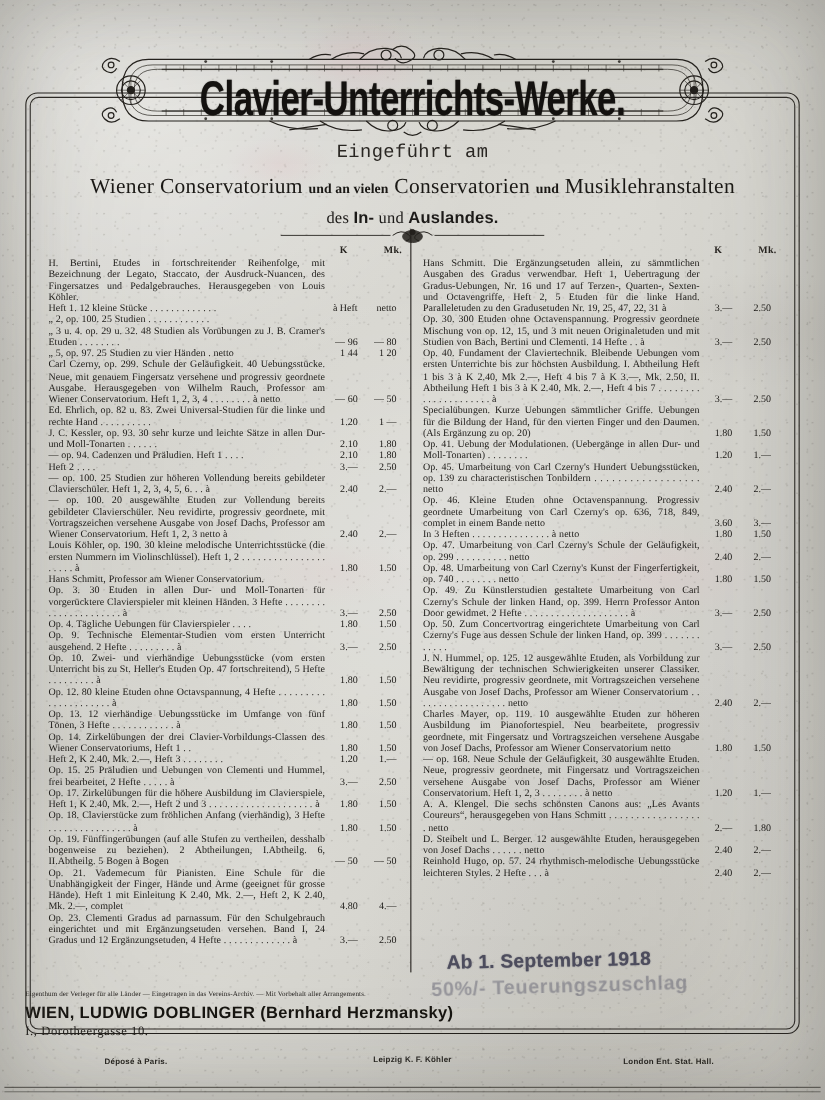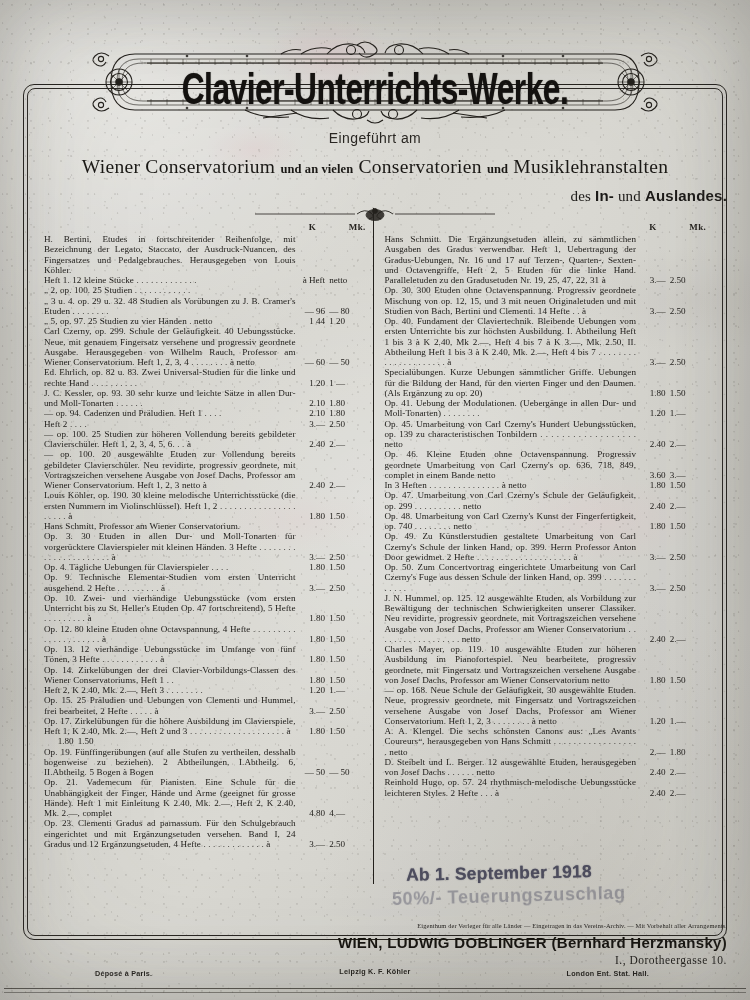--- a/index.html
+++ b/index.html
@@ -77,26 +77,26 @@
     font-weight:700;font-size:33px;letter-spacing:-0.5px;
     color:#13110f;
     transform:scaleY(1.34) scaleX(.96);
     transform-origin:center top;
     text-shadow:0 0 1px rgba(30,28,24,.55);
     white-space:nowrap;
   }
 
   
   #subhead{position:absolute;left:23px;width:704px;top:130px;text-align:center;}
-  .eingef{font-size:14px;letter-spacing:.4px;color:#2a2723;font-family:Liberation Sans, sans-serif;}
+  .eingef{font-size:17px;letter-spacing:.4px;color:#2a2723;font-family:Liberation Mono, monospace;}
   .institutions{
     margin-top:10px;font-size:19.5px;color:#1a1815;letter-spacing:.3px;white-space:nowrap;
   }
   .institutions .sm{font-size:12.5px;font-weight:700;letter-spacing:.1px;font-family:Liberation Serif, serif;}
-  .land{margin-top:9px;font-size:15px;letter-spacing:.2px;text-align:right;}
+  .land{margin-top:9px;font-size:15px;letter-spacing:.2px;}
   .land b{font-family:"Liberation Sans",sans-serif;font-weight:700;font-size:15px;}
 
   
   #orn-div{position:absolute;left:50%;top:206px;transform:translateX(-50%);width:240px;height:16px;}
   #orn-div svg{display:block;}
 
   
   #cols{
     position:absolute;left:44px;top:222px;width:662px;height:672px;
     display:flex;gap:0;
@@ -123,21 +123,21 @@
     color:#1d1b18;letter-spacing:.04px;
     font-family:"Liberation Serif",serif;
     word-spacing:.2px;
   }
   .prices{width:70px;flex:0 0 70px;display:flex;align-items:flex-end;}
   .prices .k,.prices .mk{
     font-size:9.1px;line-height:10.25px;font-family:"Liberation Serif",serif;
     color:#1d1b18;white-space:nowrap;
   }
   .prices .k{width:34px;text-align:right;padding-right:4px;}
-  .prices .mk{width:36px;padding-right:5px;}
+  .prices .mk{width:36px;text-align:right;padding-right:5px;}
   .prices.bot{align-self:flex-end;}
 
   
   #stamp{
     position:absolute;left:392px;top:862px;width:300px;height:56px;
     pointer-events:none;
   }
   #stamp .l1{
     font-family:"Liberation Sans",sans-serif;font-weight:700;font-size:17.5px;
     color:#3a3a4e;letter-spacing:.2px;
@@ -149,28 +149,28 @@
   #stamp .l2{
     font-family:"Liberation Sans",sans-serif;font-weight:700;font-size:18px;
     color:#4c4c60;letter-spacing:.6px;
     transform:rotate(-1.6deg);
     opacity:.42;
     filter:blur(.45px);
     margin-top:2px;
   }
 
   
-  #footer{position:absolute;left:23px;width:704px;top:922px;text-align:right;}
+  #footer{position:absolute;left:23px;width:704px;top:900px;text-align:left;}
   .rights{font-size:6.4px;letter-spacing:.12px;color:#262320;font-family:"Liberation Serif",serif;}
   .publisher{
     margin-top:5px;font-family:"Liberation Sans",sans-serif;font-weight:700;
     font-size:15px;letter-spacing:.3px;color:#15130f;
   }
   .address{margin-top:3px;font-size:11.5px;letter-spacing:.5px;color:#1d1b18;}
-  .agents{position:relative;height:12px;margin-top:1px;}
+  .agents{position:relative;height:12px;margin-top:14px;}
   .agents .ag{
     position:absolute;font-family:"Liberation Sans",sans-serif;font-weight:700;
     font-size:7.2px;letter-spacing:.25px;color:#201e1a;
   }
   .agents .left{left:72px;top:2px;}
   .agents .mid{left:50%;transform:translateX(-50%);top:0;}
   .agents .right{right:78px;top:2px;}
   #botrule{position:absolute;left:4px;top:988px;width:742px;border-top:1.3px solid #2a2723;opacity:.75;}
   #botrule2{position:absolute;left:4px;top:992px;width:742px;border-top:.7px solid #2a2723;opacity:.5;}
 </style>
@@ -461,20 +461,21 @@
           </div>
         </div>
         <div class="entry">
           <div class="etext">Op. 17. Zirkelübungen für die höhere Ausbildung im Clavierspiele, Heft 1, K 2.40, Mk. 2.—, Heft 2 und 3 . . . . . . . . . . . . . . . . . . . . à</div>
           <div class="prices bot">
             <span class="k">1.80</span>
             <span class="mk">1.50</span>
           </div>
         </div>
         <div class="entry">
+          <div class="etext">Op. 18. Clavierstücke zum fröhlichen Anfang (vierhändig), 3 Hefte . . . . . . . . . . . . . . . . à</div>
           <div class="prices bot">
             <span class="k">1.80</span>
             <span class="mk">1.50</span>
           </div>
         </div>
         <div class="entry">
           <div class="etext">Op. 19. Fünffingerübungen (auf alle Stufen zu vertheilen, desshalb bogenweise zu beziehen). 2 Abtheilungen, I.Abtheilg. 6, II.Abtheilg. 5 Bogen à Bogen</div>
           <div class="prices bot">
             <span class="k">— 50</span>
             <span class="mk">— 50</span>

